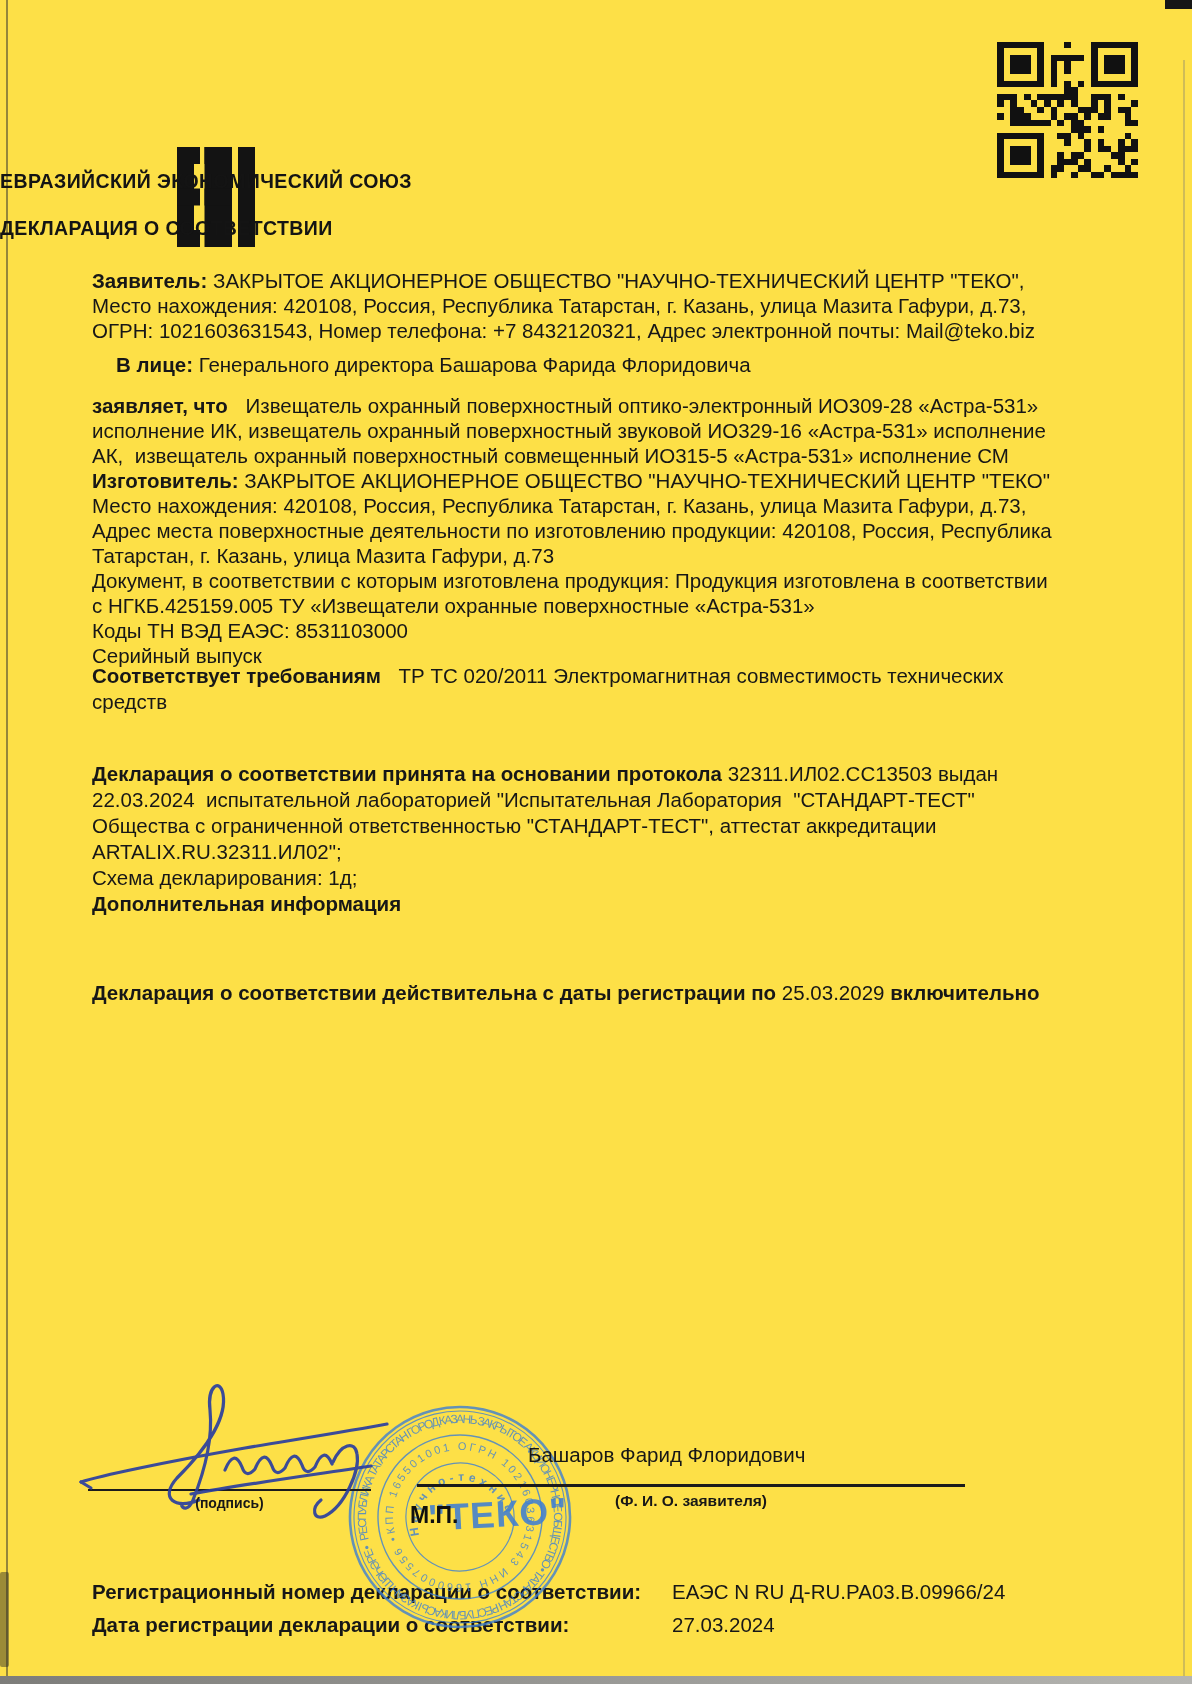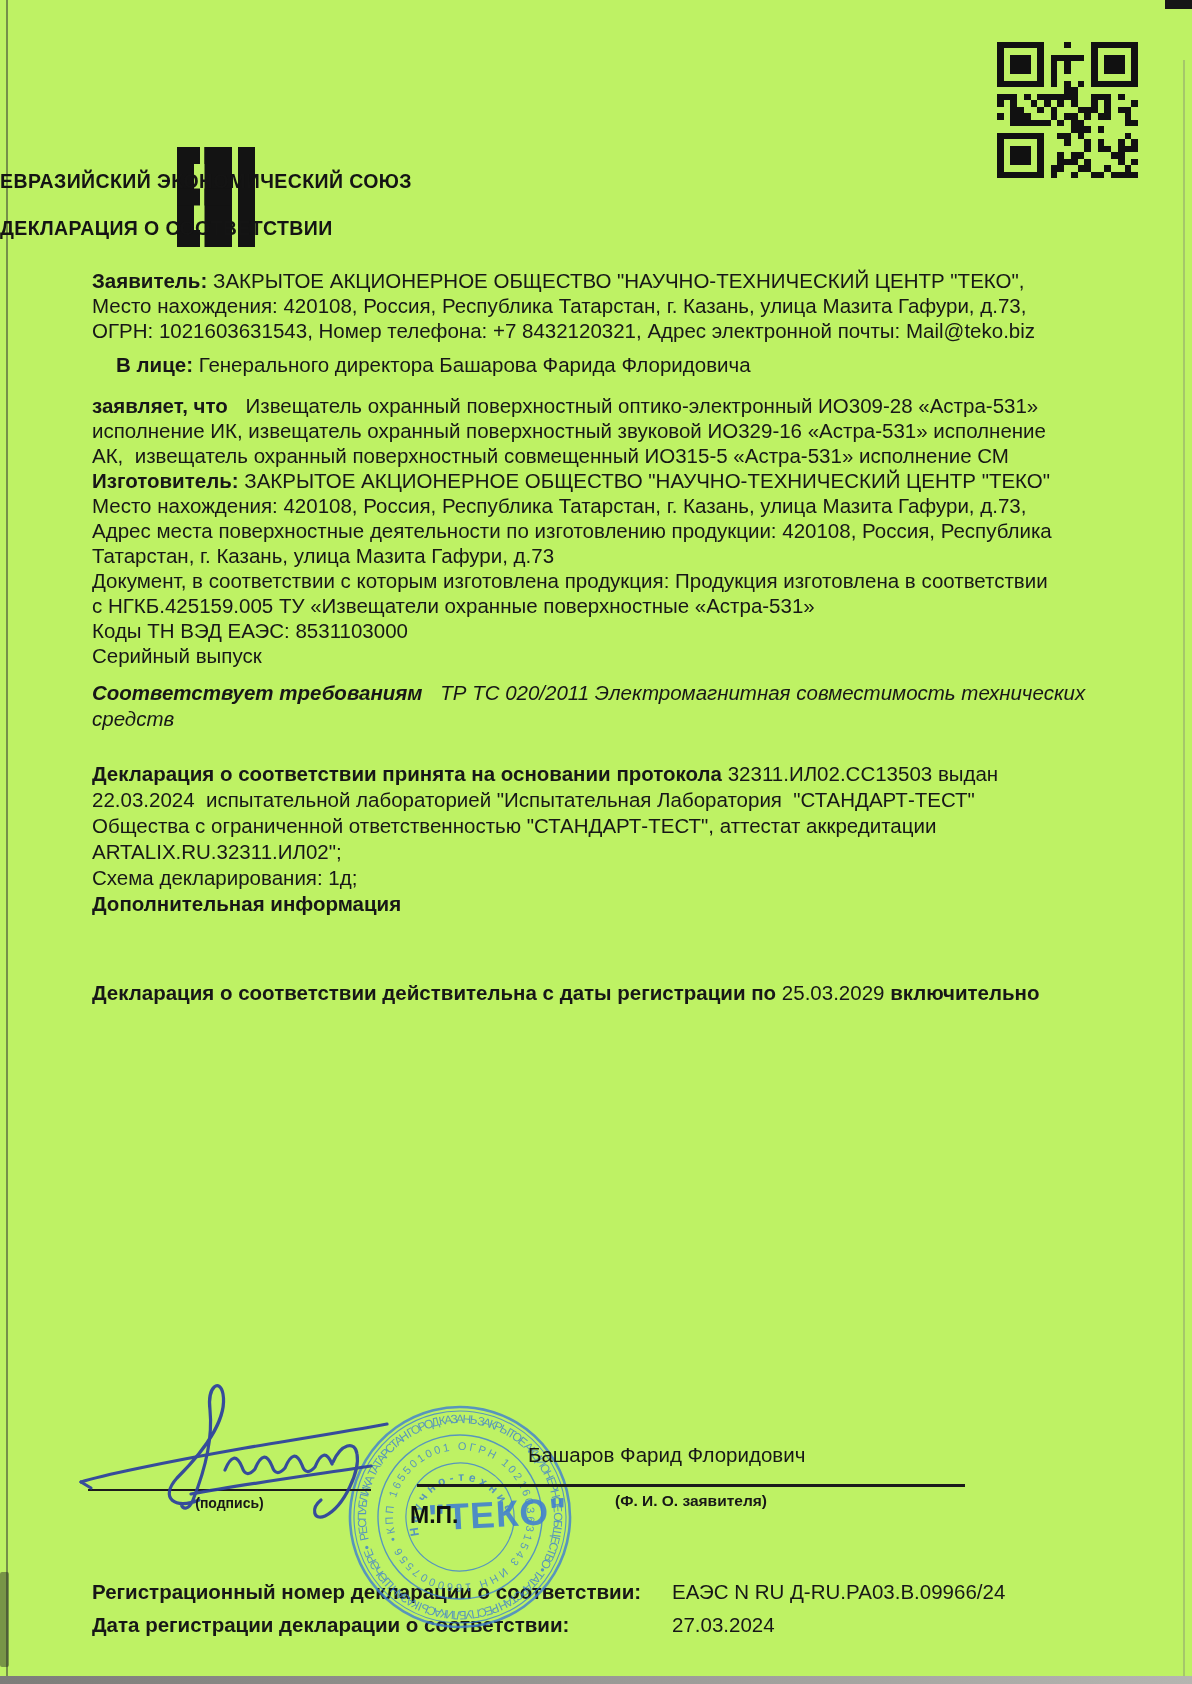--- a/index.html
+++ b/index.html
@@ -1,39 +1,39 @@
 <!DOCTYPE html>
 <html><head>
 <meta charset="utf-8">
 <style>
   html,body{margin:0;padding:0;background:#e8e8e6;}
   .page{
     position:relative;width:1192px;height:1684px;margin:0 auto;
-    background:#bef264;overflow:hidden;
+    background:#fde047;overflow:hidden;
     font-family:"Liberation Sans",sans-serif;color:#171717;
   }
   
   .edge-left{position:absolute;left:6px;top:0;width:2px;height:1684px;background:rgba(45,45,45,.5);}
   .edge-left-smudge{position:absolute;left:0;top:1572px;width:9px;height:95px;background:rgba(35,35,35,.45);border-radius:2px;}
   .edge-right{position:absolute;left:1183px;top:60px;width:2px;height:1624px;background:rgba(120,120,118,.35);}
   .edge-bottom{position:absolute;left:0;top:1676px;width:1192px;height:8px;background:linear-gradient(to right,#7d7d7a,#b5b5b1);}
   .corner-top-right{position:absolute;left:1165px;top:0;width:27px;height:9px;background:#161616;}
 
   .eac{position:absolute;left:177px;top:147px;width:78px;height:100px;}
   .qr{position:absolute;left:997px;top:42px;width:141px;height:136px;}
   .qr svg{width:100%;height:100%;shape-rendering:crispEdges;}
   .title-line{position:absolute;left:0;width:1192px;font-weight:bold;font-size:19.5px;letter-spacing:.4px;color:#141414;}
   .t1{top:170px;} .t2{top:217px;}
 
   .block{position:absolute;left:92px;width:1010px;font-size:20.5px;line-height:25px;}
   .block .ln{white-space:nowrap;}
   .b-applicant{top:268px;}
   .b-person{top:352px;margin-left:24px;}
   .b-product{top:393px;}
-  .b-compliance{top:680px;line-height:26px;font-style:italic;}
+  .b-compliance{top:663px;line-height:26px;}
   .b-basis{top:761px;line-height:26px;}
   .b-validity{top:980px;}
   .gap{padding-left:12px;}
 
   
   .sig-svg{position:absolute;left:75px;top:1358px;width:330px;height:162px;z-index:3;}
   .sig-line{position:absolute;left:88px;top:1489px;width:283px;height:2px;background:#1c1c1c;z-index:2;}
   .sig-caption{position:absolute;left:88px;top:1495px;width:283px;text-align:center;font-size:14px;font-weight:bold;z-index:4;}
   .stamp{position:absolute;left:345px;top:1402px;width:230px;height:230px;z-index:1;}
   .stamp-center{position:absolute;left:428px;top:1494px;font-size:37px;font-weight:bold;color:#3f7fd2;opacity:.88;letter-spacing:1px;transform:rotate(-3deg);z-index:2;}

